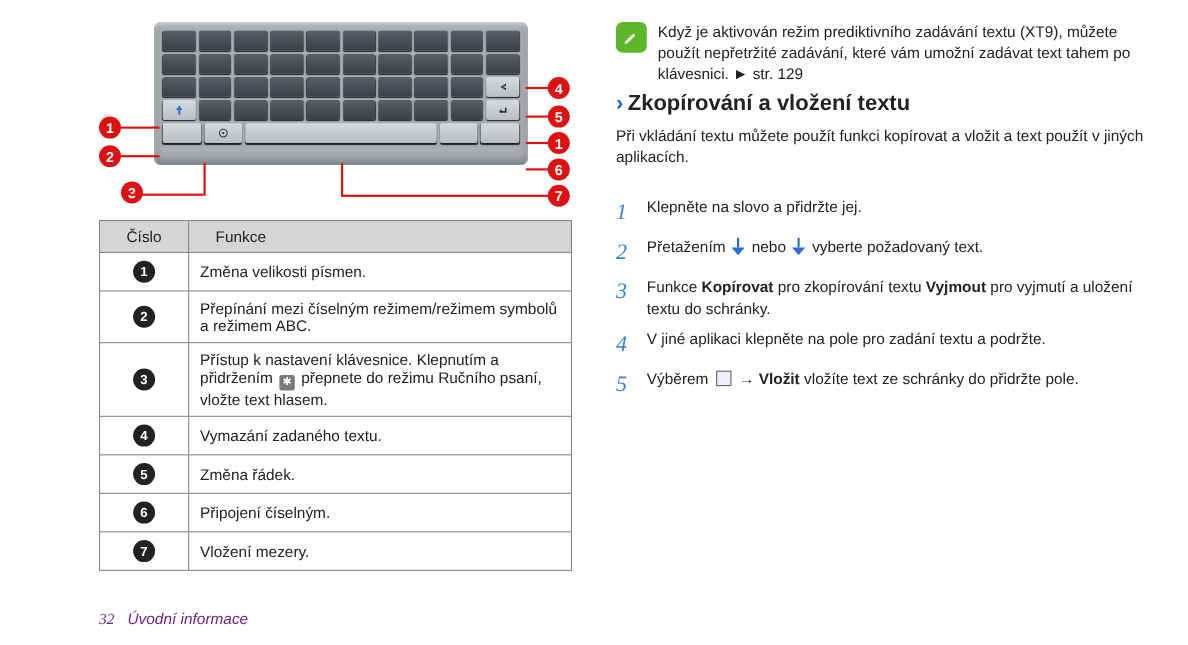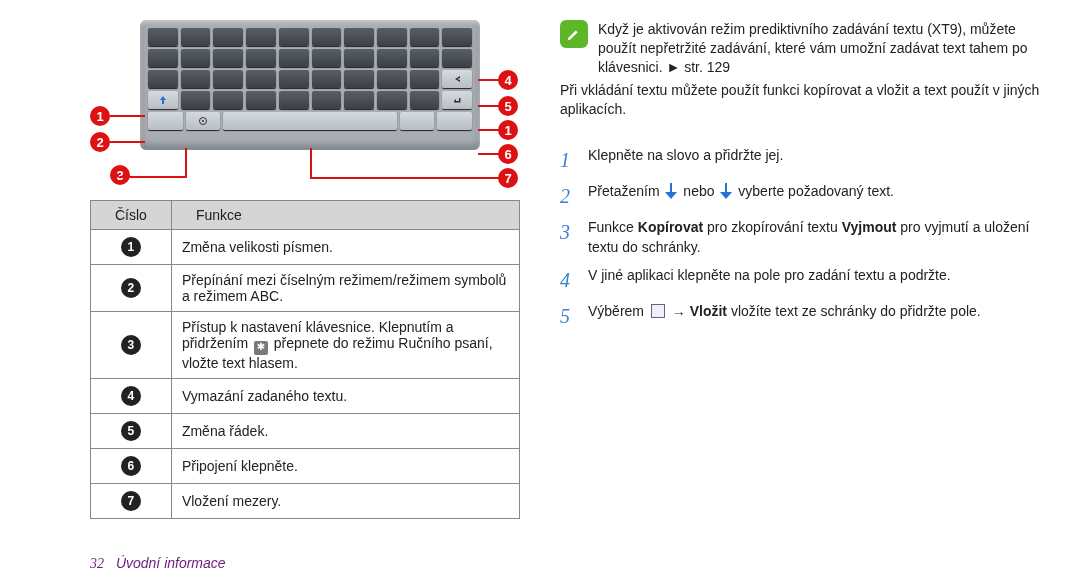--- a/index.html
+++ b/index.html
@@ -211,21 +211,21 @@
         <tr>
           <td><span class="numcircle">4</span></td>
           <td>Vymazání zadaného textu.</td>
         </tr>
         <tr>
           <td><span class="numcircle">5</span></td>
           <td>Změna řádek.</td>
         </tr>
         <tr>
           <td><span class="numcircle">6</span></td>
-          <td>Připojení klepněte.</td>
+          <td>Připojení číselným.</td>
         </tr>
         <tr>
           <td><span class="numcircle">7</span></td>
           <td>Vložení mezery.</td>
         </tr>
       </tbody>
     </table>
 
   </div>
 
@@ -233,20 +233,23 @@
 
     <div class="tip">
       <div class="tip-icon">
         <svg viewBox="0 0 20 20">
             <path d="M4 14 L12 6 L14 8 L6 16 L3 17 Z" fill="#fff"></path>
           </svg>
       </div>
       <div>Když je aktivován režim prediktivního zadávání textu (XT9), můžete použít nepřetržité zadávání, které vám umožní zadávat text tahem po klávesnici. ► str. 129</div>
     </div>
 
+    <h2 class="section">
+      <span class="chev">›</span><span>Zkopírování a vložení textu</span>
+    </h2>
 
     <p class="intro">Při vkládání textu můžete použít funkci kopírovat a vložit a text použít v jiných aplikacích.</p>
 
     <ol class="steps">
       <li>
         <span class="num">1</span>
         <span class="body">Klepněte na slovo a přidržte jej.</span>
       </li>
       <li>
         <span class="num">2</span>

